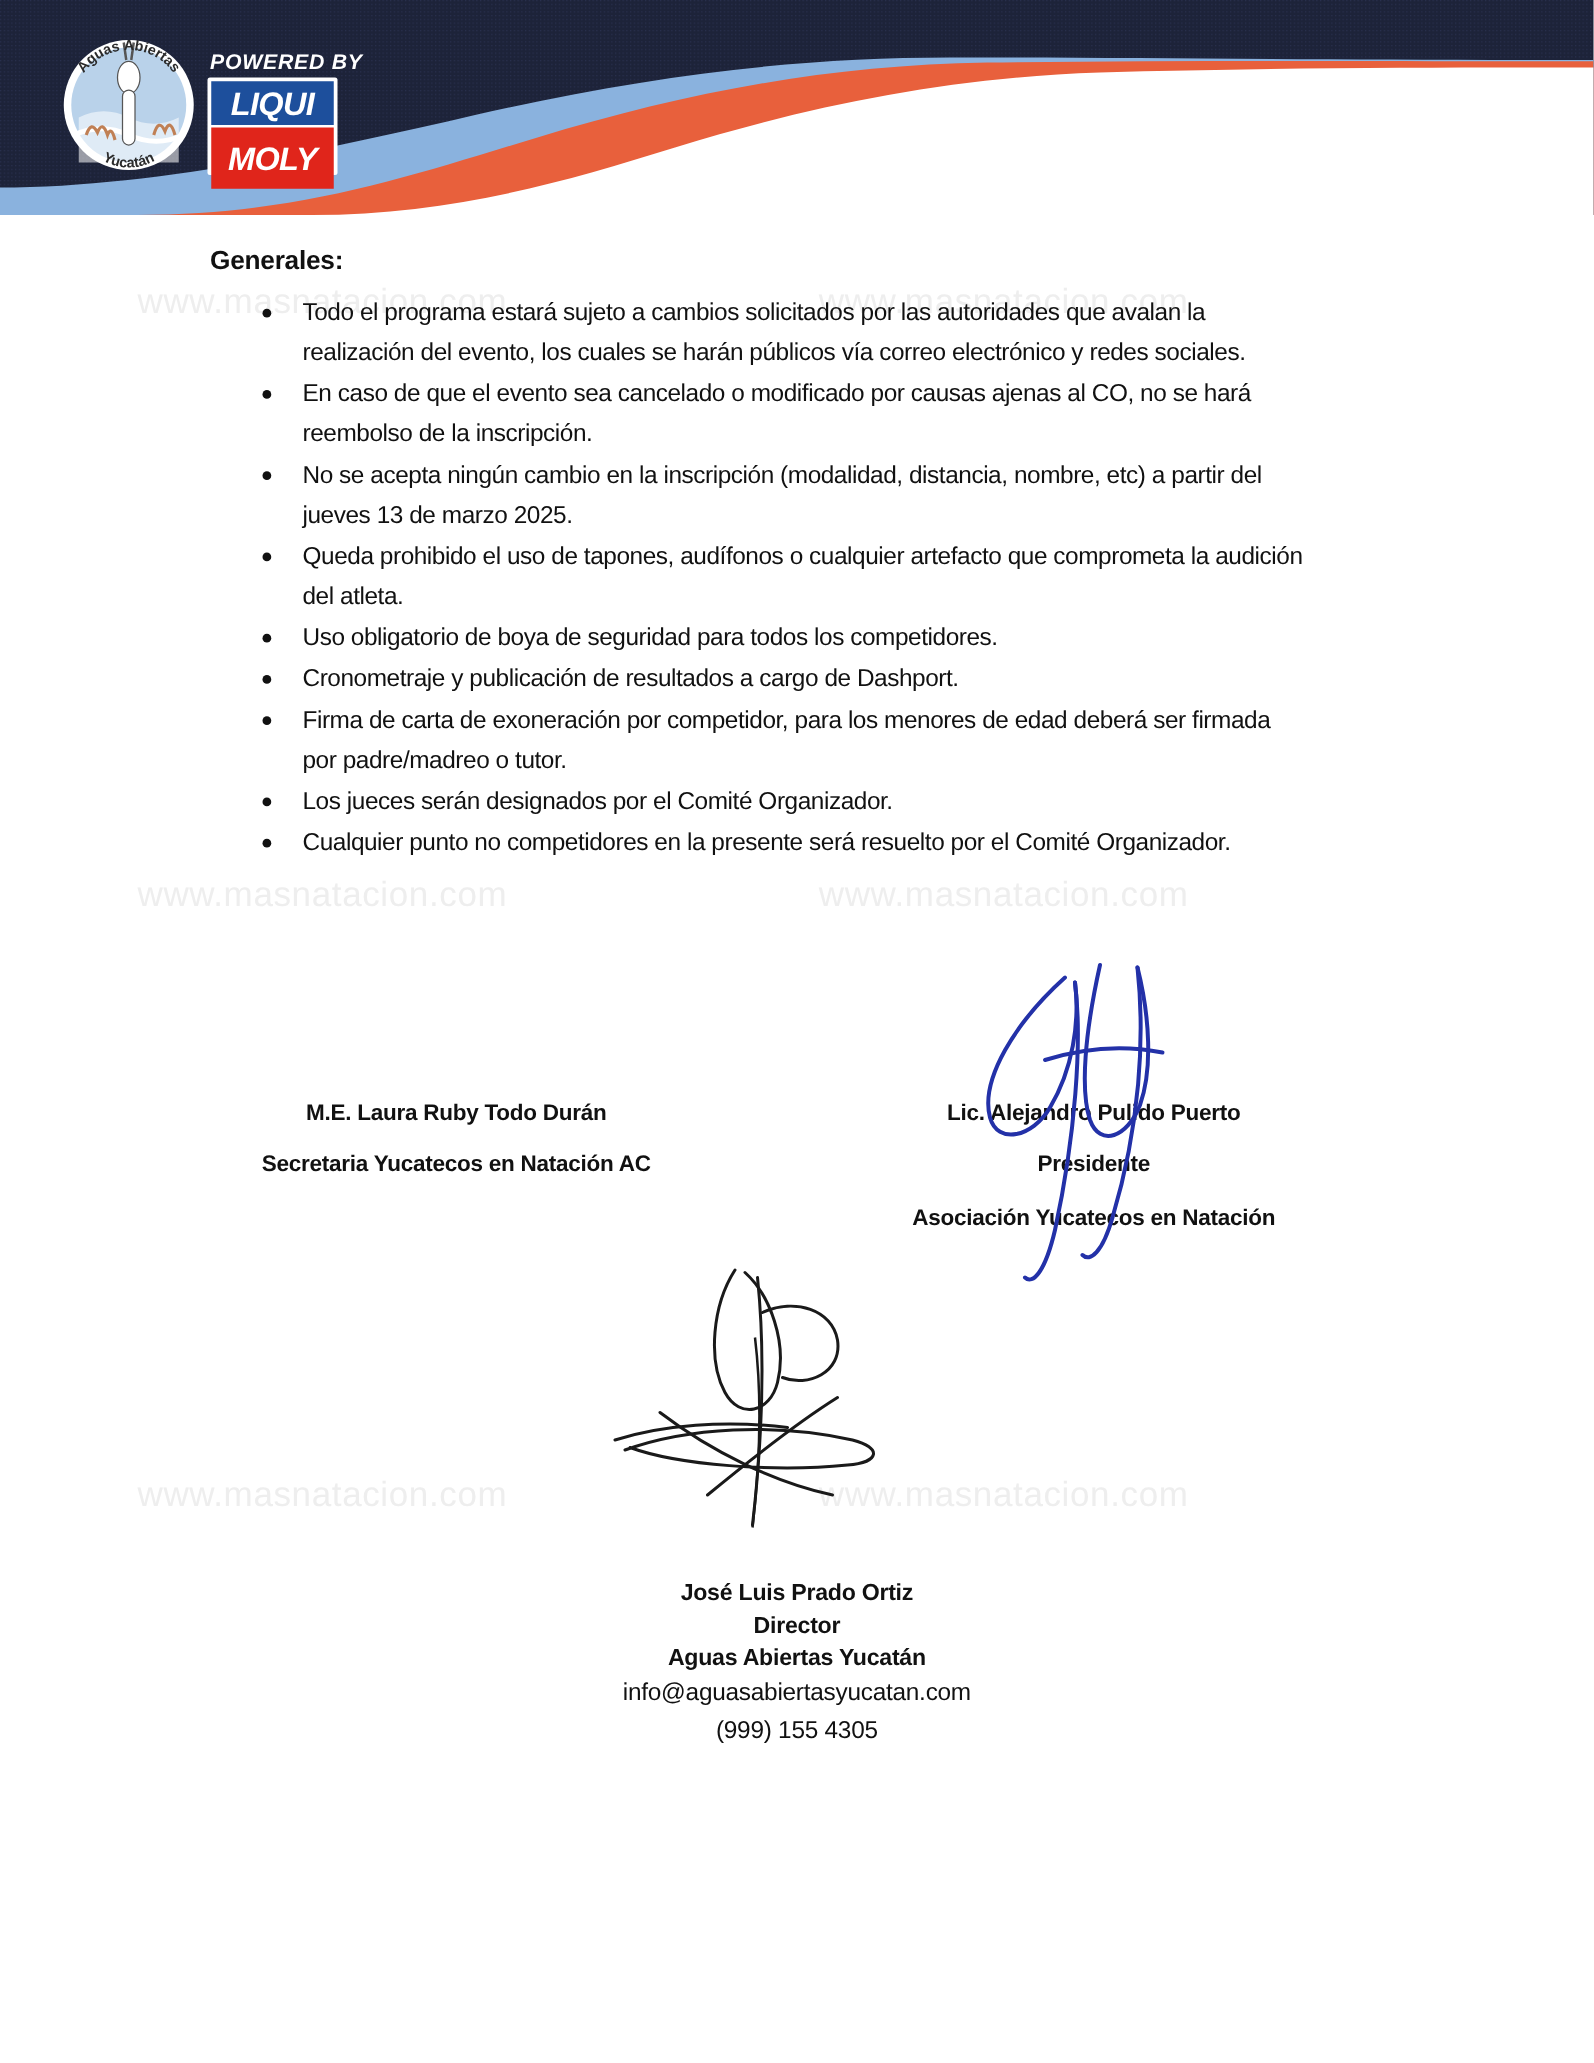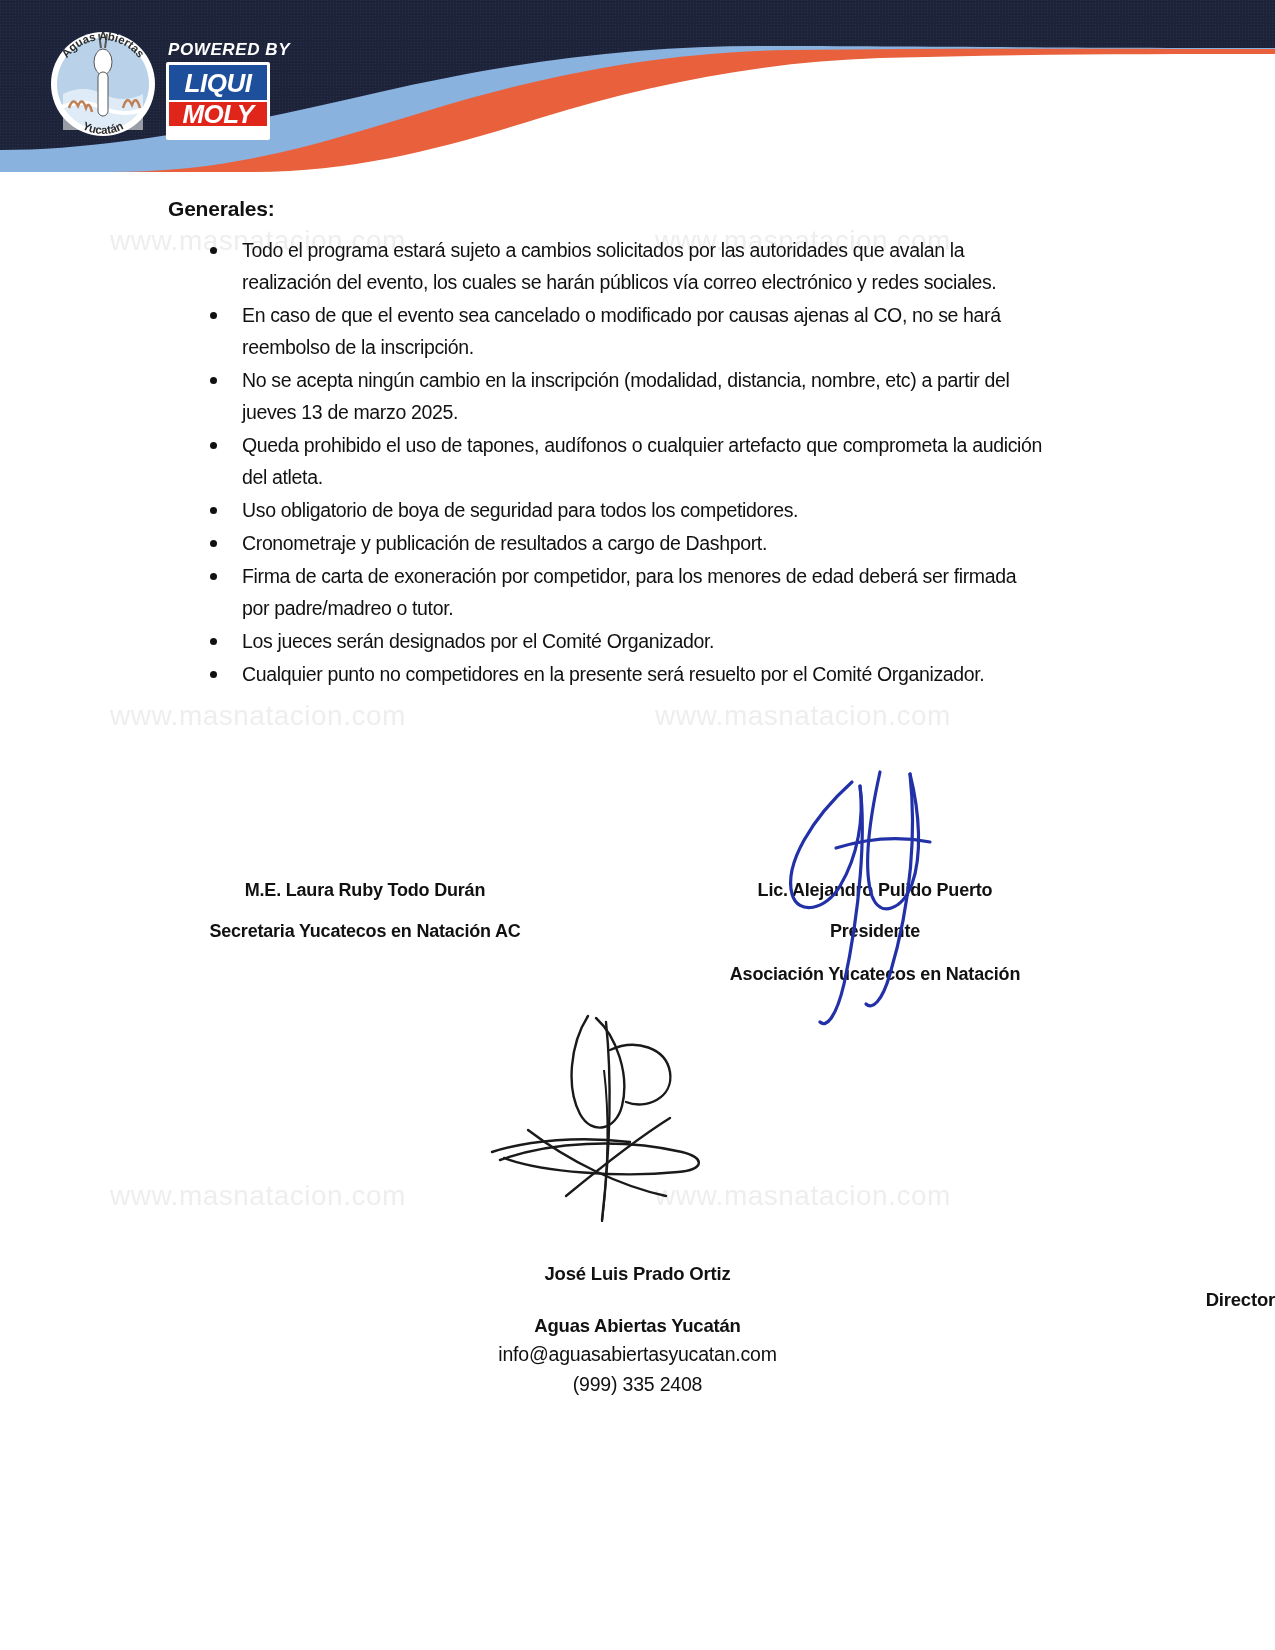--- a/index.html
+++ b/index.html
@@ -59,21 +59,21 @@
   .lm-top {
     width: 100%;
     height: 35px;
     background: #1d4f9c;
     display: flex;
     align-items: center;
     justify-content: center;
   }
   .lm-bottom {
     width: 100%;
-    height: 24px;
+    height: 49px;
     background: #e0251b;
     display: flex;
     align-items: center;
     justify-content: center;
     margin-top: 2px;
   }
   .lm-word {
     color: #ffffff;
     font-family: "Liberation Sans", sans-serif;
     font-weight: bold;
@@ -208,21 +208,20 @@
     letter-spacing: -0.2px;
     font-family: "Liberation Sans", sans-serif;
   }
   .bb-role {
     font-size: 18.5px;
     font-weight: bold;
     color: #111111;
     line-height: 26px;
     letter-spacing: -0.2px;
     font-family: "Liberation Sans", sans-serif;
-    text-align: right;
   }
   .bb-org {
     font-size: 18.5px;
     font-weight: bold;
     color: #111111;
     line-height: 26px;
     letter-spacing: -0.2px;
     font-family: "Liberation Sans", sans-serif;
   }
   .bb-email {
@@ -378,16 +377,16 @@
       </g>
       <path d="M 134 60 C 140 110 138 160 132 212" fill="none" stroke="#1a1a1a" stroke-width="2"></path>
     </svg>
   </div>
 
   <div class="bottom-block">
     <div class="bb-name">José Luis Prado Ortiz</div>
     <div class="bb-role">Director</div>
     <div class="bb-org">Aguas Abiertas Yucatán</div>
     <div class="bb-email">info@aguasabiertasyucatan.com</div>
-    <div class="bb-phone">(999) 335 2408</div>
+    <div class="bb-phone">(999) 155 4305</div>
   </div>
 
 </div>
 
 </body></html>

